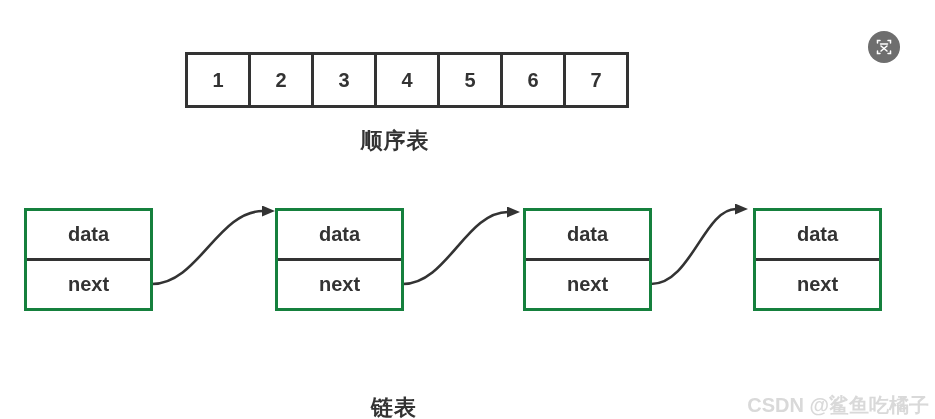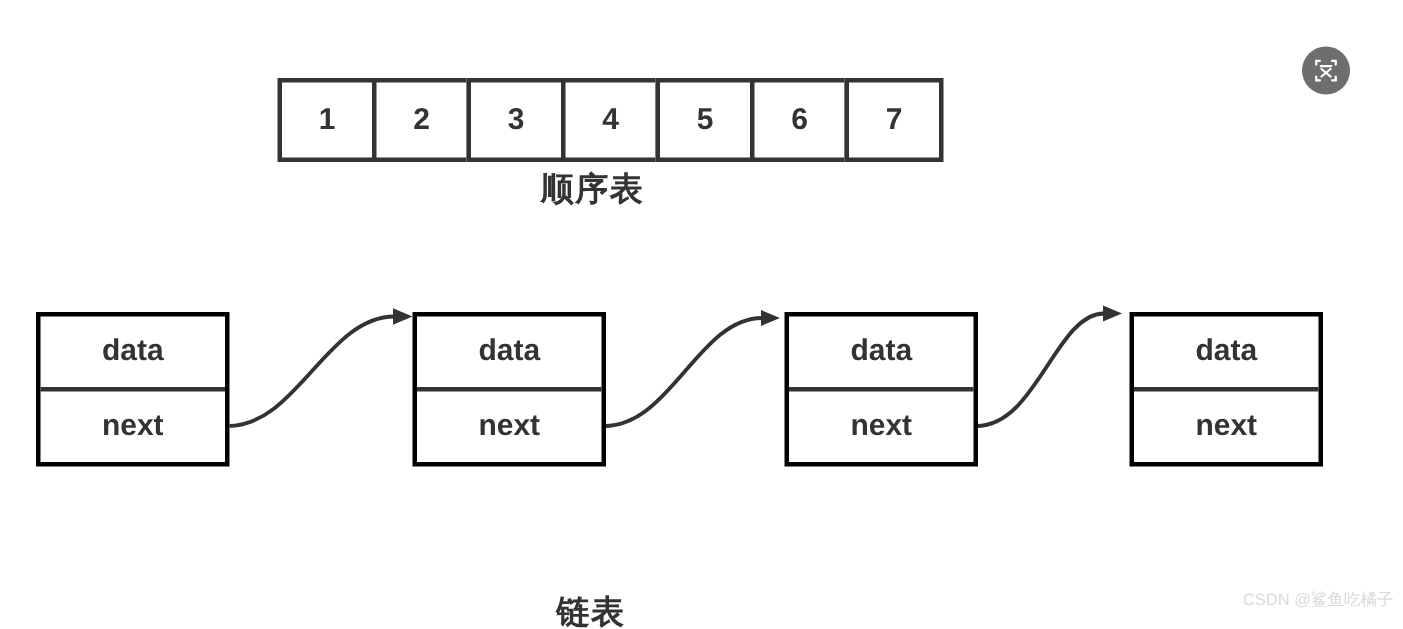--- a/index.html
+++ b/index.html
@@ -37,29 +37,29 @@
   }
   .seq-cell + .seq-cell { margin-left: -3px; }
   .diagram-label {
     position: absolute;
     font-size: 22px;
     font-weight: 700;
     color: #333333;
     text-align: center;
     letter-spacing: 1px;
   }
-  .seq-label { left: 330px; top: 111px; width: 130px; font-family: Liberation Serif, serif; }
+  .seq-label { left: 330px; top: 126px; width: 130px; font-family: Liberation Serif, serif; }
   .list-label { left: 344px; top: 346px; width: 100px; margin-top: 47px; }
   
   .ll-node {
     position: absolute;
     top: 208px;
     box-sizing: border-box;
     width: 129px;
-    border: 3px solid #000000;
+    border: 3px solid #15803d;
     background: #ffffff;
   }
   .ll-row {
     height: 47px;
     display: flex;
     align-items: center;
     justify-content: center;
     font-size: 20px;
     font-weight: 700;
     color: #333333;
@@ -80,23 +80,24 @@
     padding: 0;
     cursor: pointer;
     display: flex;
     align-items: center;
     justify-content: center;
   }
   
   .watermark {
     position: absolute;
     right: 6px; top: 392px;
-    font-size: 11px;
+    font-size: 20px;
     color: #d9d9d9;
     white-space: nowrap;
+    font-weight: bold;
   }
 </style>
 </head>
 <body>
 
 <div class="canvas">
 
   <svg class="arrows-svg" viewBox="0 0 935 419">
     <defs>
       <marker id="arrowhead" markerUnits="userSpaceOnUse" markerWidth="13" markerHeight="11" refX="1" refY="5.5" orient="auto">

